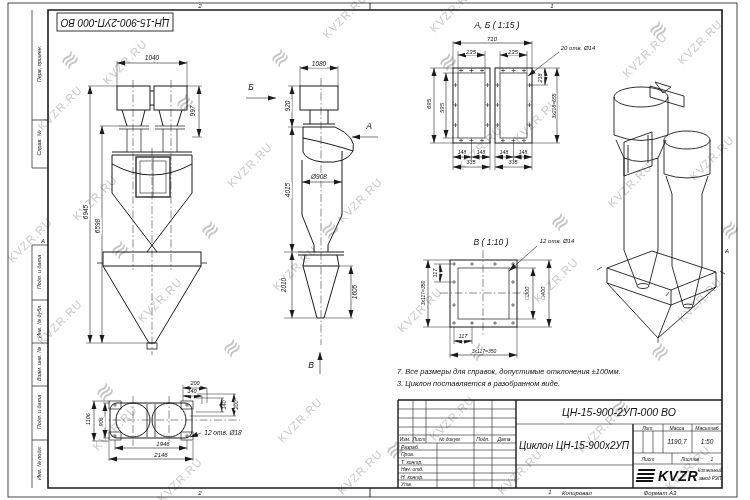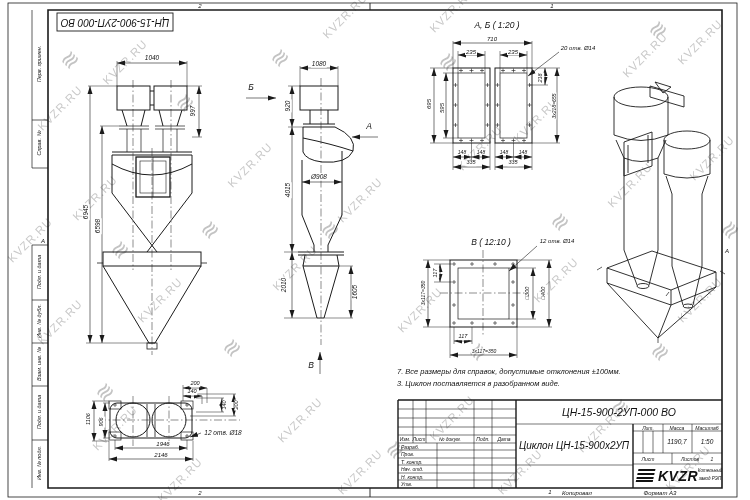--- a/index.html
+++ b/index.html
@@ -309,37 +309,37 @@
     <span class="lbl f85" style="left:251px;top:87px">Б</span>
     <span class="lbl f85" style="left:369px;top:126px">А</span>
     <span class="lbl f85" style="left:311px;top:365px">В</span>
     <span class="lbl f65" style="left:319px;top:64px">1080</span>
     <span class="lbl r f65" style="left:288px;top:106px">920</span>
     <span class="lbl r f65" style="left:288px;top:190px">4015</span>
     <span class="lbl f65" style="left:319px;top:177px">Ø908</span>
     <span class="lbl r f65" style="left:284px;top:285px">2010</span>
     <span class="lbl r f65" style="left:355px;top:292px">1605</span>
 
-    <span class="lbl f85" style="left:497px;top:25px">А, Б ( 1:20 )</span>
+    <span class="lbl f85" style="left:497px;top:25px">А, Б ( 1:15 )</span>
     <span class="lbl" style="left:492px;top:39px">710</span>
     <span class="lbl" style="left:471px;top:52px">235</span>
     <span class="lbl" style="left:513px;top:52px">235</span>
     <span class="lbl" style="left:578px;top:48px">20 отв. Ø14</span>
     <span class="lbl r" style="left:429px;top:104px">695</span>
     <span class="lbl r" style="left:442px;top:108px">595</span>
     <span class="lbl r f55" style="left:541px;top:78px">218</span>
     <span class="lbl r f5" style="left:554px;top:106px">3x218=655</span>
     <span class="lbl f5" style="left:462px;top:152px">148</span>
     <span class="lbl f5" style="left:481px;top:152px">148</span>
     <span class="lbl f5" style="left:504px;top:152px">148</span>
     <span class="lbl f5" style="left:523px;top:152px">148</span>
     <span class="lbl f55" style="left:471px;top:163px">335</span>
     <span class="lbl f55" style="left:513px;top:163px">335</span>
 
-    <span class="lbl f85" style="left:491px;top:242px">В ( 12:10 )</span>
+    <span class="lbl f85" style="left:491px;top:242px">В ( 1:10 )</span>
     <span class="lbl" style="left:557px;top:241px">12 отв. Ø14</span>
     <span class="lbl r f5" style="left:423px;top:293px">3x117=350</span>
     <span class="lbl r f55" style="left:436px;top:273px">117</span>
     <span class="lbl f55" style="left:463px;top:337px">117</span>
     <span class="lbl f5" style="left:484px;top:351px">3x117=350</span>
     <span class="lbl r f55" style="left:528px;top:293px">□300</span>
     <span class="lbl r f55" style="left:544px;top:293px">□400</span>
 
     <span class="lbl f55" style="left:195px;top:384px">200</span>
     <span class="lbl f55" style="left:192px;top:392px">140</span>

